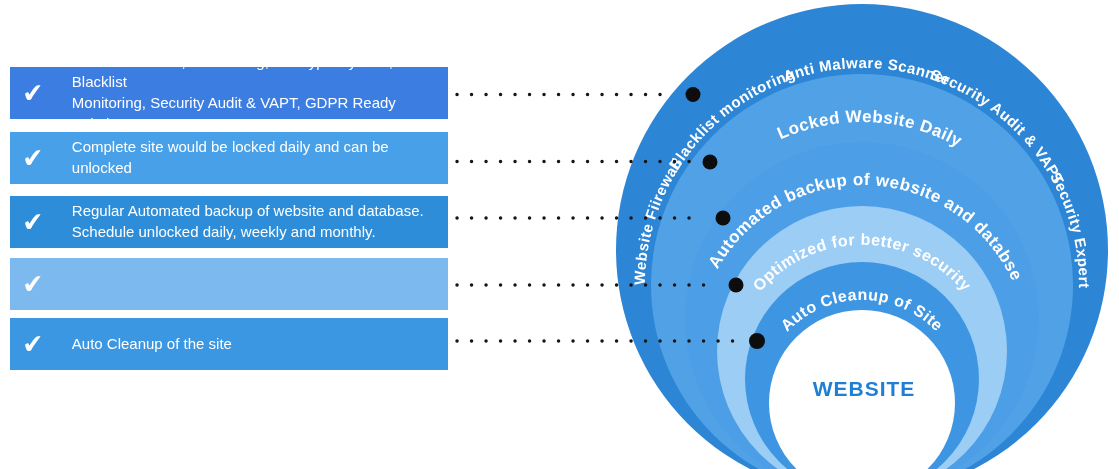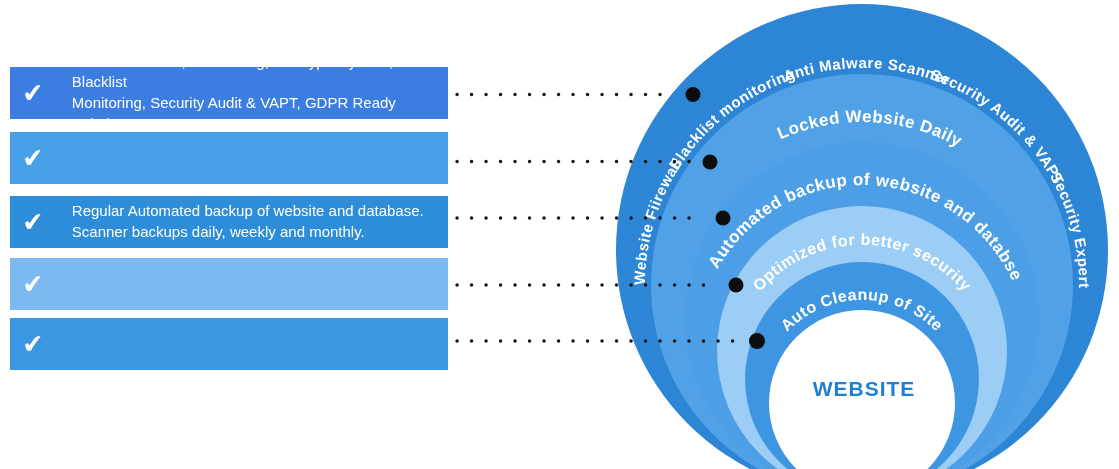--- a/index.html
+++ b/index.html
@@ -67,34 +67,36 @@
 <div class="stage">
 
   <div class="feature-box b1" style="background: rgb(59, 125, 225);">
     <span class="check">✔</span>
     <p class="feature-text">Website Firewall, IP Blocking, Honeypot system, Blacklist
 Monitoring, Security Audit &amp; VAPT, GDPR Ready Solution</p>
   </div>
 
   <div class="feature-box b2" style="background: rgb(72, 160, 232);">
     <span class="check">✔</span>
+    <p class="feature-text">Complete site would be locked daily and can be unlocked</p>
   </div>
 
   <div class="feature-box b3" style="background: rgb(46, 141, 216);">
     <span class="check">✔</span>
     <p class="feature-text">Regular Automated backup of website and database.
-Scanner backups daily, weekly and monthly.</p>
+Schedule unlocked daily, weekly and monthly.</p>
   </div>
 
   <div class="feature-box b4" style="background: rgb(124, 185, 239);">
     <span class="check">✔</span>
   </div>
 
   <div class="feature-box b5" style="background: rgb(60, 151, 226);">
     <span class="check">✔</span>
+    <p class="feature-text">Auto Cleanup of the site</p>
   </div>
 
   <svg class="diagram" width="1119" height="469" viewBox="0 0 1119 469">
 
     <defs>
       <path id="arcOuter" d="M 695.8 424.5 A 217 217 0 1 1 1028.2 424.5"></path>
       <path id="arcRing2" d="M 691.4 417.5 A 197 197 0 1 1 1032.6 417.5"></path>
       <path id="arcRing3" d="M 718.2 434 A 166 166 0 1 1 1005.8 434"></path>
       <path id="arcRing4" d="M 746 446 A 134 134 0 1 1 978 446"></path>
       <path id="arcRing5" d="M 772.8 454.5 A 103 103 0 1 1 951.2 454.5"></path>

